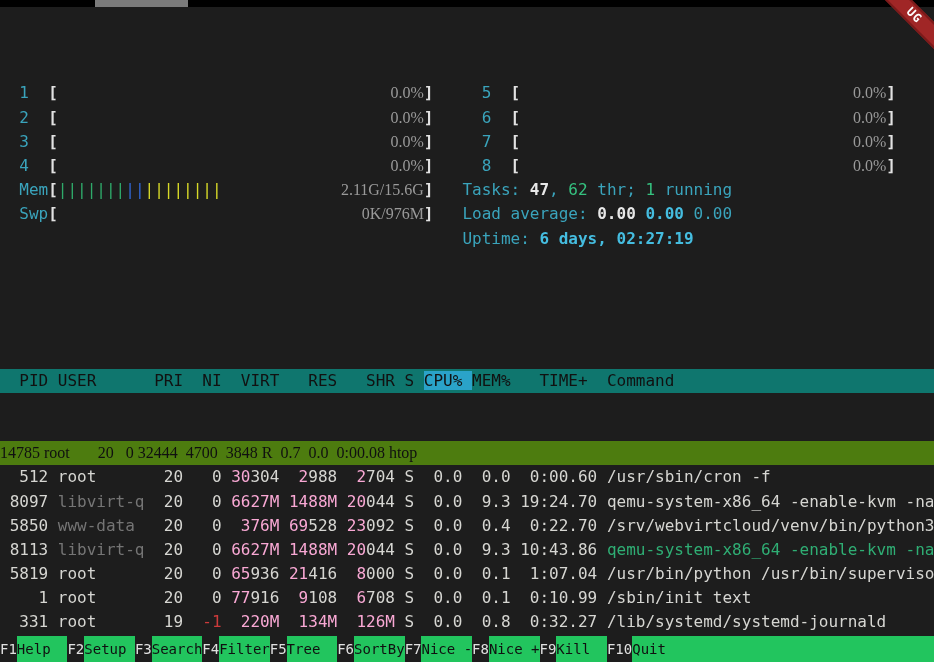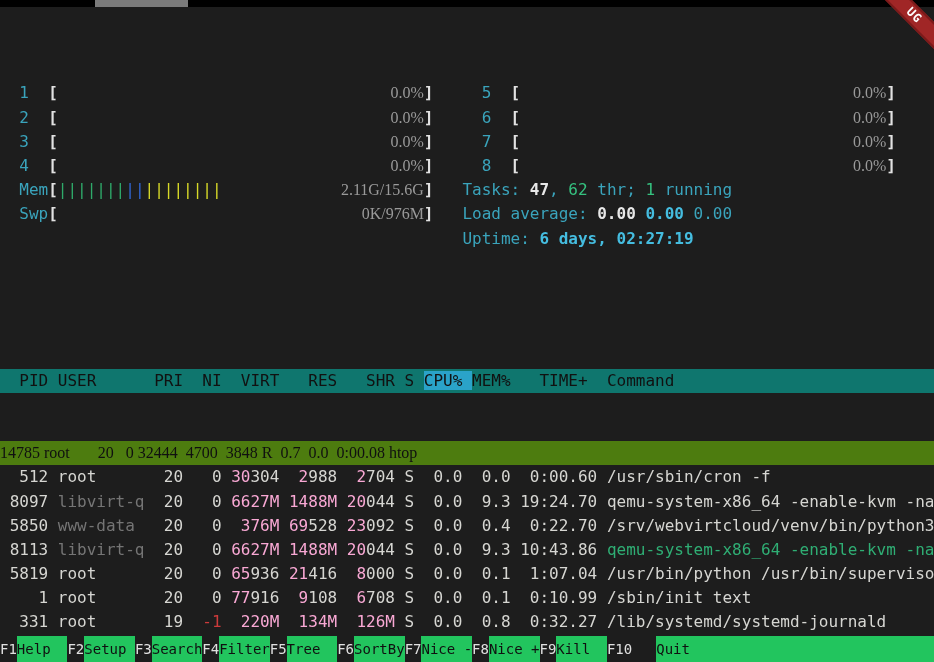--- a/index.html
+++ b/index.html
@@ -36,21 +36,21 @@
   #table{margin-top:21px;}
   #thead{background:#0f766e;color:#111;height:24.2px;width:934px;}
   #thead .sort{background:#2aa3c9;}
   .trow{height:24.2px;width:934px;overflow:hidden;}
   .trow.sel{background:#4d7c0f;font-family:Liberation Serif, serif;}
   .trow.sel span{color:#101010 !important;}
   #fbar{position:absolute;left:0;bottom:0;width:934px;height:26px;line-height:26px;
         font-size:14px;display:flex;background:#1d1d1d;white-space:pre;}
   .fk{color:#e0e0e0;}
   .fl{background:#22c55e;color:#101010;}
-  .fl.grow{flex:1;margin-left:24px;}
+  .fl.grow{flex:1;}
 </style>
 </head>
 <body>
 
 <div class="topstrip">
   <div class="tab"></div>
 </div>
 <div class="ribbon">UG</div>
 
 <div class="term">

